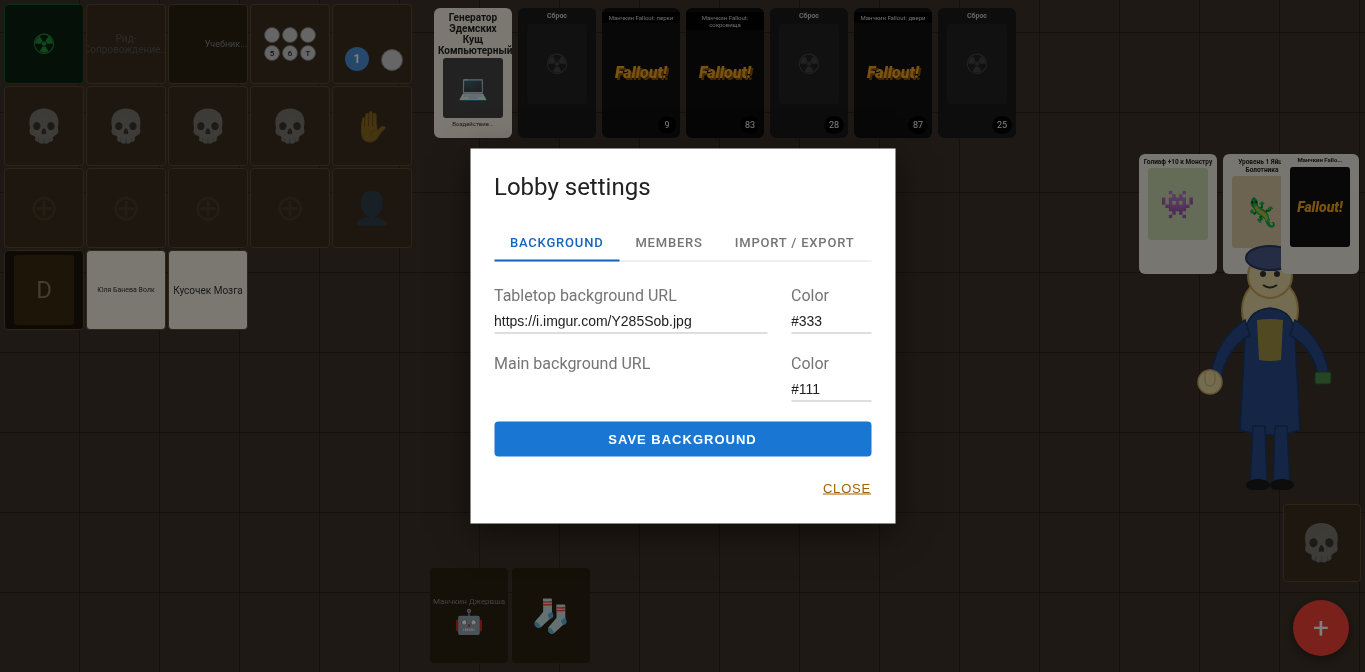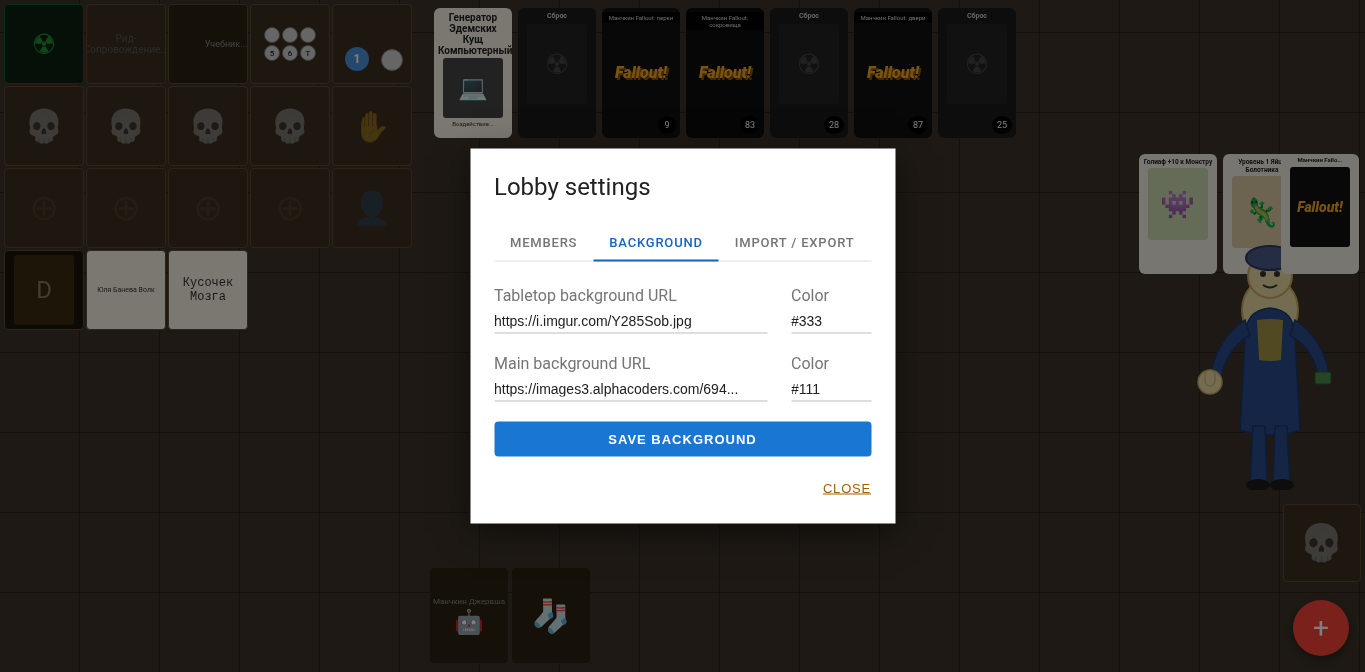--- a/index.html
+++ b/index.html
@@ -290,21 +290,21 @@
 
   <div class="card-slot" style="background:#1a1208;padding:2px;">
     <div style="background:#3a2a10;width:60px;height:70px;border-radius:3px;display:flex;align-items:center;justify-content:center;">
       <span style="color:#8a7a5a;font-size:24px;">D</span>
     </div>
   </div>
   <div class="card-slot" style="background:#f5f0e0;flex-direction:column;">
     <span style="font-size:7px;color:#333;text-align:center;">Юля Банева Волк</span>
   </div>
   <div class="card-slot" style="background:#f5f0e0;flex-direction:column;">
-    <span style="font-size:12px;color:#333;text-align:center;font-family:Liberation Mono, monospace;">Кусочек Мозга</span>
+    <span style="font-size:10px;color:#333;">Кусочек Мозга</span>
   </div>
 </div>
 
 <div style="position:absolute;top:4px;left:430px;right:200px;height:138px;display:flex;gap:6px;padding:4px;">
 
   <div style="background:#f5f0e0;border-radius:6px;width:78px;min-height:120px;padding:4px;position:relative;">
     <div style="font-size:10px;color:#222;text-align:center;font-weight:bold;margin-bottom:2px;">Генератор Эдемских Кущ Компьютерный</div>
     <div style="background:#444;width:60px;height:60px;border-radius:3px;margin:2px auto;display:flex;align-items:center;justify-content:center;">
       <span style="color:#00cc66;font-size:24px;">💻</span>
     </div>
@@ -428,42 +428,41 @@
     <span style="font-size:32px;">🧦</span>
   </div>
 </div>
 
 <div class="overlay"></div>
 
 <div class="modal">
   <h2 class="modal-title">Lobby settings</h2>
 
   <div class="tabs">
+    <div class="tab active">BACKGROUND</div>
     <div class="tab">MEMBERS</div>
-    <div class="tab active">BACKGROUND</div>
     <div class="tab">IMPORT / EXPORT</div>
   </div>
 
   <div>
 
     <div class="form-row">
       <div class="form-group grow">
         <label class="form-label">Tabletop background URL</label>
         <input class="form-input" type="text" value="https://i.imgur.com/Y285Sob.jpg" style="">
       </div>
       <div class="form-group">
         <label class="form-label">Color</label>
         <input class="form-input color-input" type="text" value="#333" style="">
       </div>
     </div>
 
     <div class="form-row">
       <div class="form-group grow">
         <label class="form-label">Main background URL</label>
-        <input class="form-input" type="text" value="https://images3.alphacoders.com/694..." style="">
       </div>
       <div class="form-group">
         <label class="form-label">Color</label>
         <input class="form-input color-input" type="text" value="#111" style="">
       </div>
     </div>
 
     <button class="save-btn">SAVE BACKGROUND</button>
 
     <div class="close-area">

